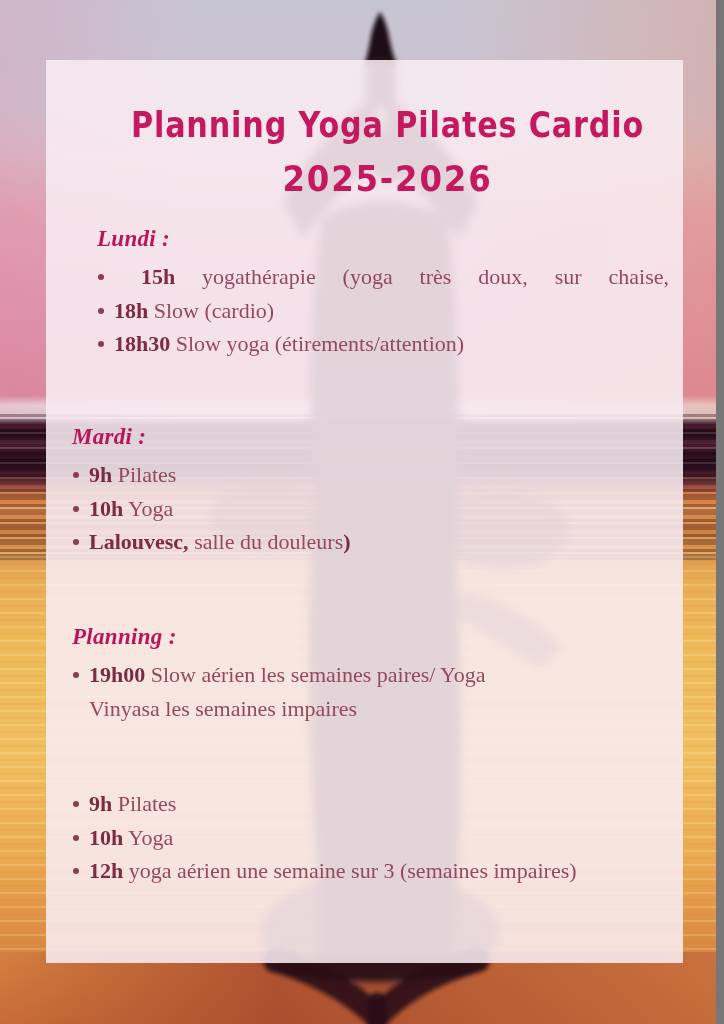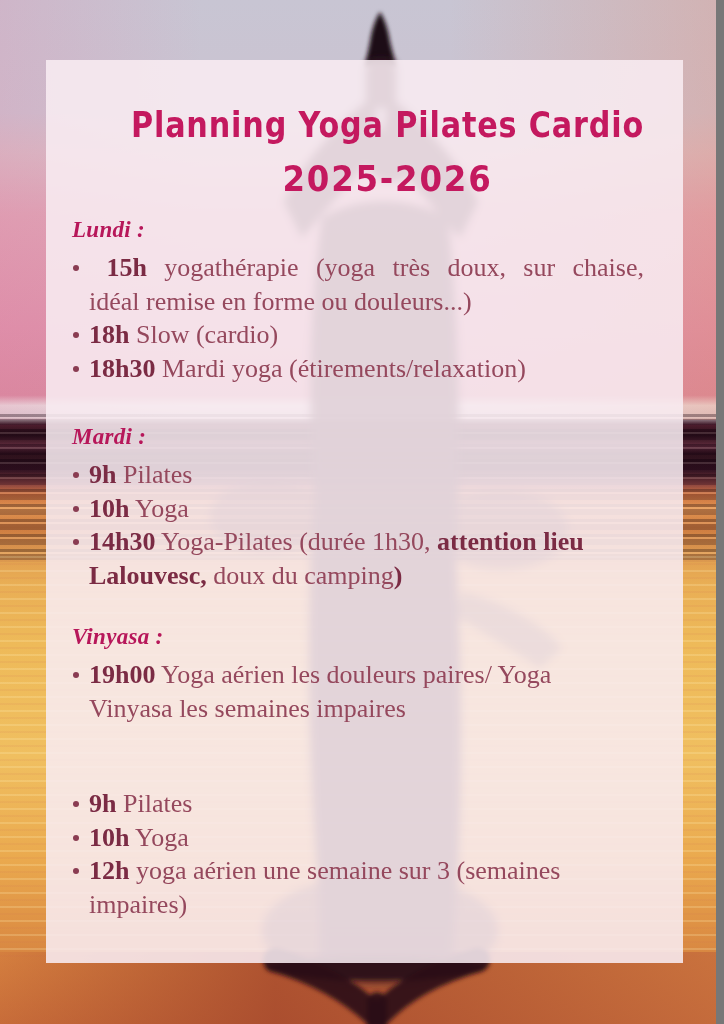--- a/index.html
+++ b/index.html
@@ -53,31 +53,31 @@
     position:absolute; top:44px; left:23px; right:-23px; margin:0;
     text-align:center; font-family:"DejaVu Sans", sans-serif;
     font-weight:bold; color:var(--c-title,#c4195f);
   }
   .title .t1 { display:block; font-size:36px; letter-spacing:1px;
     transform:scaleX(.84); transform-origin:center; white-space:nowrap; }
   .title .t2 { display:block; font-size:36px; letter-spacing:2px;
     margin-top:13px; transform:scaleX(.9); transform-origin:center; }
 
   .section { position:absolute; left:26px; width:572px; }
-  .sec-0 { top:155px; } .sec-1 { top:362px; }
+  .sec-0 { top:164px;margin-left:25px; } .sec-1 { top:362px; }
   .sec-2 { top:562px; } .sec-3 { top:727px; }
 
   .day {
     font-size:23px; font-weight:bold; font-style:italic;
     color:var(--c-day,#b7175a); line-height:30px; margin-bottom:6px;
     letter-spacing:.3px;
   }
   .item {
     position:relative; padding-left:17px;
-    color:var(--c-body,#95485d); font-size:26px; line-height:33.5px;
+    color:var(--c-body,#95485d); font-size:22px; line-height:33.5px;
   }
   .dot {
     position:absolute; left:1px; top:14px; width:6px; height:6px;
     border-radius:50%; background:var(--c-bullet,#8a3c52);
   }
   .seg-b { font-weight:bold; color:var(--c-bold,#7b2b44); }
   .line.jl { text-align:justify; text-align-last:justify; }
 </style>
 </head>
 <body>
@@ -131,52 +131,50 @@
     <h1 class="title">
       <span class="t1">Planning Yoga Pilates Cardio</span>
       <span class="t2">2025-2026</span>
     </h1>
     <div id="sections">
         <div class="section sec-0">
           <div class="day">Lundi :</div>
           <div class="item">
             <span class="dot"></span>
             <div class="line jl"><span class="seg-b">&nbsp;15h</span><span class="seg"> yogathérapie (yoga très doux, sur chaise,</span></div>
-            <div class="line"><span class="seg">idéal remise en forme ou douleurs...)</span></div>
           </div>
           <div class="item">
             <span class="dot"></span>
             <div class="line"><span class="seg-b">18h</span><span class="seg"> Slow (cardio)</span></div>
           </div>
           <div class="item">
             <span class="dot"></span>
-            <div class="line"><span class="seg-b">18h30</span><span class="seg"> Mardi yoga (étirements/relaxation)</span></div>
+            <div class="line"><span class="seg-b">18h30</span><span class="seg"> Slow yoga (étirements/attention)</span></div>
           </div>
         </div>
         <div class="section sec-1">
           <div class="day">Mardi :</div>
           <div class="item">
             <span class="dot"></span>
             <div class="line"><span class="seg-b">9h</span><span class="seg"> Pilates</span></div>
           </div>
           <div class="item">
             <span class="dot"></span>
             <div class="line"><span class="seg-b">10h</span><span class="seg"> Yoga</span></div>
           </div>
           <div class="item">
             <span class="dot"></span>
-            <div class="line"><span class="seg-b">14h30</span><span class="seg"> Yoga-Pilates (durée 1h30, </span><span class="seg-b">attention lieu</span></div>
-            <div class="line"><span class="seg-b">Lalouvesc,</span><span class="seg"> doux du camping</span><span class="seg-b">)</span></div>
+            <div class="line"><span class="seg-b">Lalouvesc,</span><span class="seg"> salle du douleurs</span><span class="seg-b">)</span></div>
           </div>
         </div>
         <div class="section sec-2">
-          <div class="day">Vinyasa :</div>
+          <div class="day">Planning :</div>
           <div class="item">
             <span class="dot"></span>
-            <div class="line"><span class="seg-b">19h00</span><span class="seg"> Yoga aérien les douleurs paires/ Yoga</span></div>
+            <div class="line"><span class="seg-b">19h00</span><span class="seg"> Slow aérien les semaines paires/ Yoga</span></div>
             <div class="line"><span class="seg">Vinyasa les semaines impaires</span></div>
           </div>
         </div>
         <div class="section sec-3">
           <div class="item">
             <span class="dot"></span>
             <div class="line"><span class="seg-b">9h</span><span class="seg"> Pilates</span></div>
           </div>
           <div class="item">
             <span class="dot"></span>

